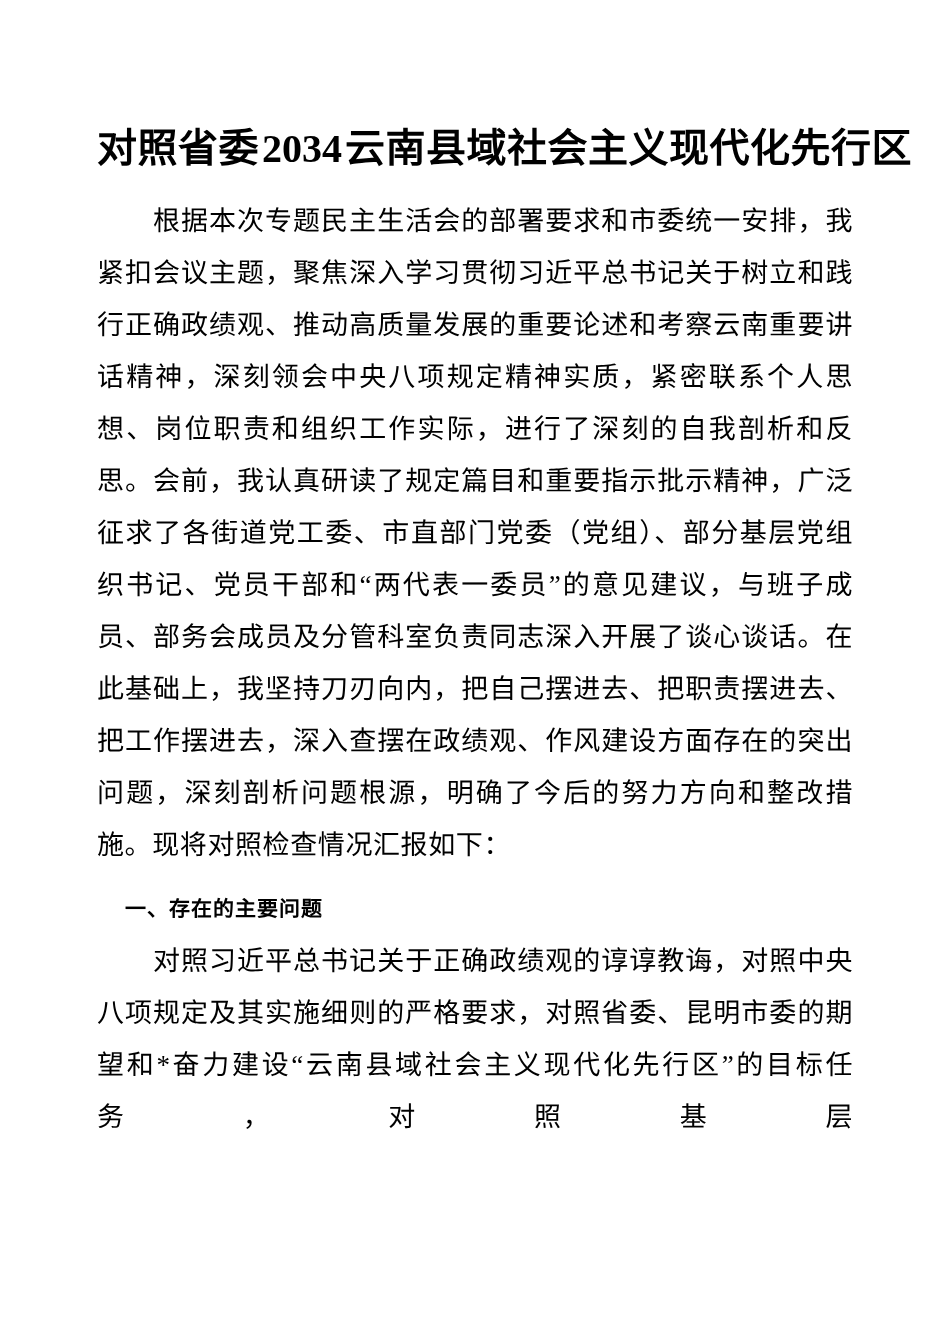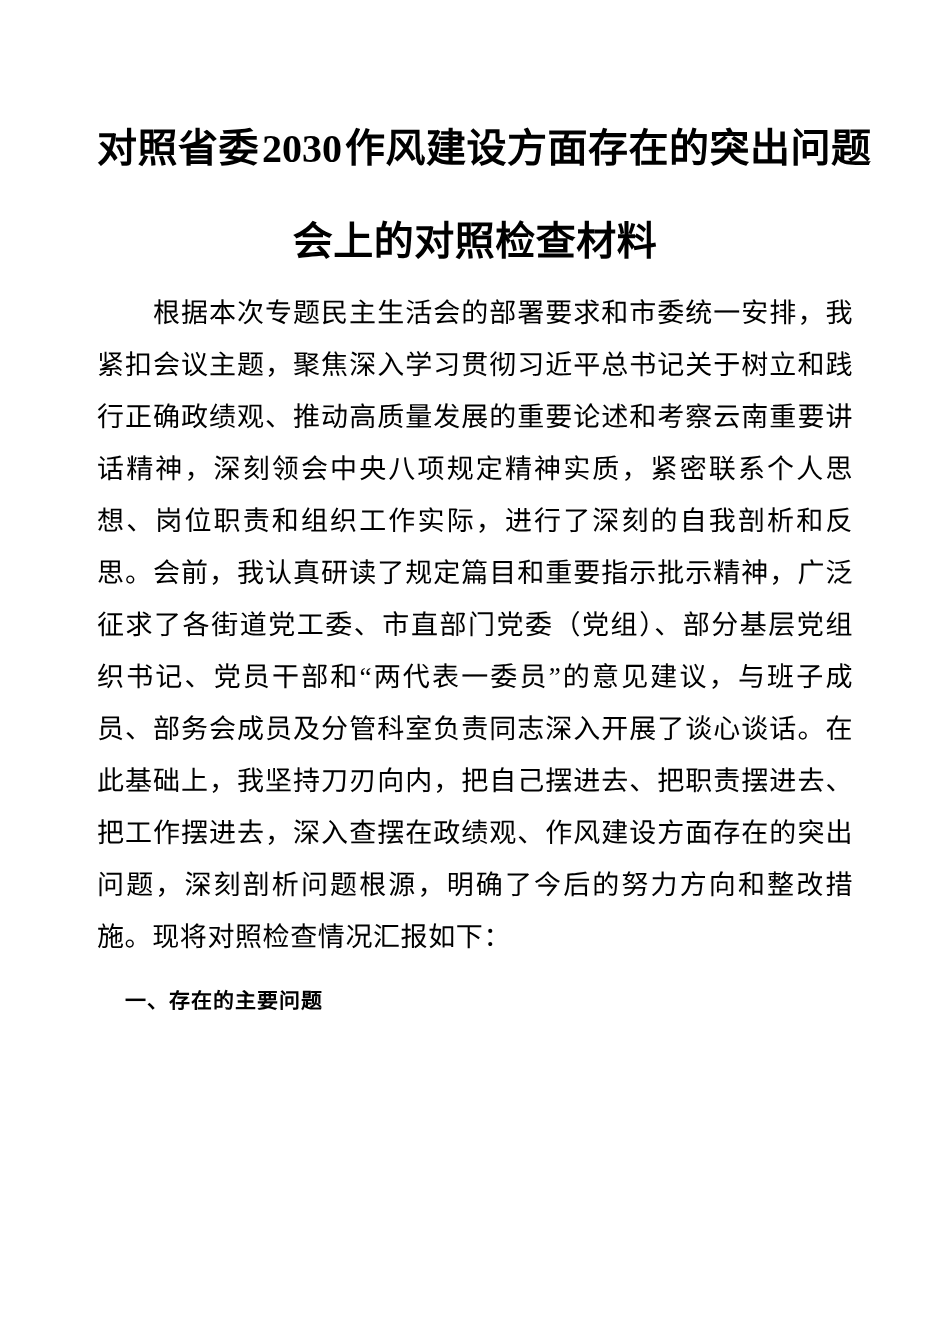--- a/index.html
+++ b/index.html
@@ -91,24 +91,24 @@
     margin-top: 12px;
   }
 </style>
 </head>
 <body>
 
 <div class="page">
   <div class="doc-body">
 
     <h1 class="doc-title">
-      <span class="title-line title-line-1"><span>对照省委</span><span class="num">2030</span><span>作风建设方面存在的突出问题</span></span>
-      <span class="title-line title-line-2">会上的对照检查材料</span>
+      <span class="title-line title-line-1"><span>对照省委</span><span class="num">2034</span><span>云南县域社会主义现代化先行区</span></span>
     </h1>
 
 
     <p class="para indent">根据本次专题民主生活会的部署要求和市委统一安排，我紧扣会议主题，聚焦深入学习贯彻习近平总书记关于树立和践行正确政绩观、推动高质量发展的重要论述和考察云南重要讲话精神，深刻领会中央八项规定精神实质，紧密联系个人思想、岗位职责和组织工作实际，进行了深刻的自我剖析和反思。会前，我认真研读了规定篇目和重要指示批示精神，广泛征求了各街道党工委、市直部门党委（党组）、部分基层党组织书记、党员干部和“两代表一委员”的意见建议，与班子成员、部务会成员及分管科室负责同志深入开展了谈心谈话。在此基础上，我坚持刀刃向内，把自己摆进去、把职责摆进去、把工作摆进去，深入查摆在政绩观、作风建设方面存在的突出问题，深刻剖析问题根源，明确了今后的努力方向和整改措施。现将对照检查情况汇报如下：</p>
 
     <h2 class="section-heading">一、存在的主要问题</h2>
 
+    <p class="para indent last">对照习近平总书记关于正确政绩观的谆谆教诲，对照中央八项规定及其实施细则的严格要求，对照省委、昆明市委的期望和*奋力建设“云南县域社会主义现代化先行区”的目标任务，对照基层</p>
 
   </div>
 </div>
 
 </body></html>

